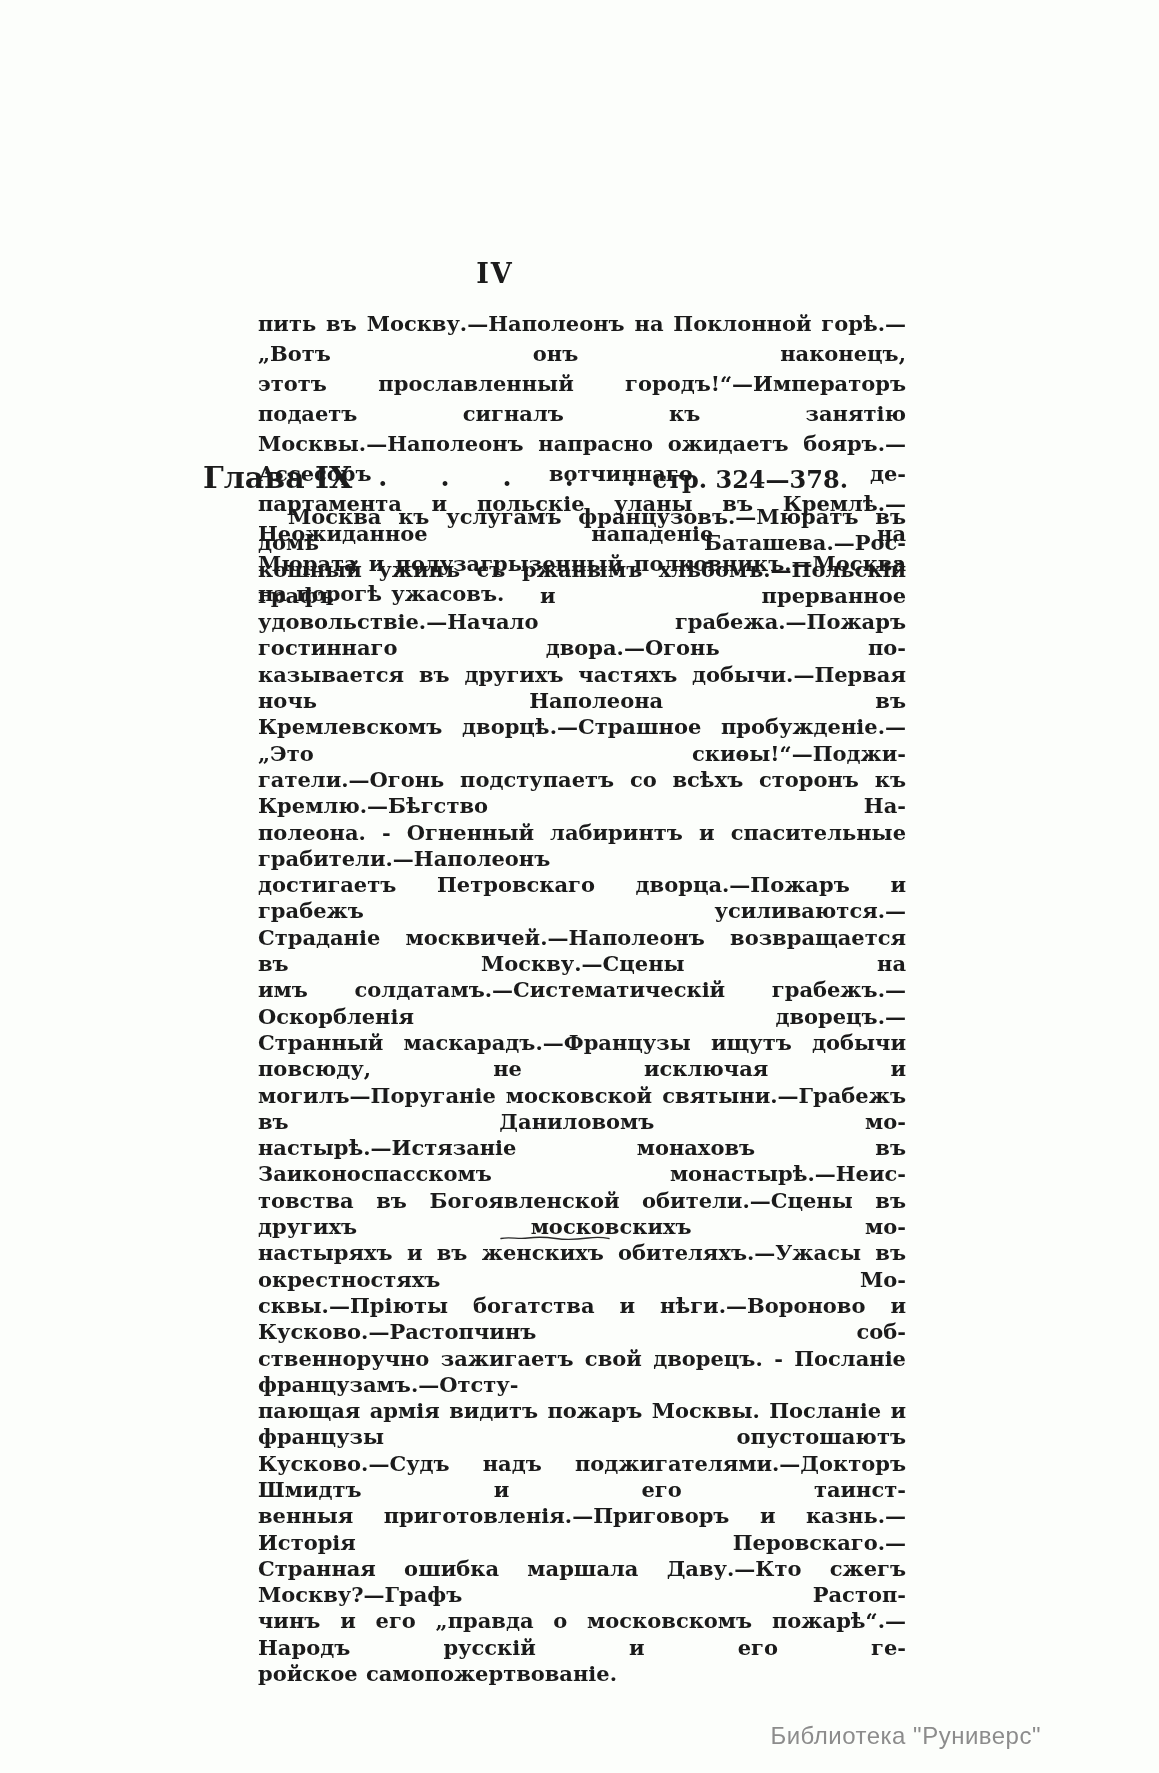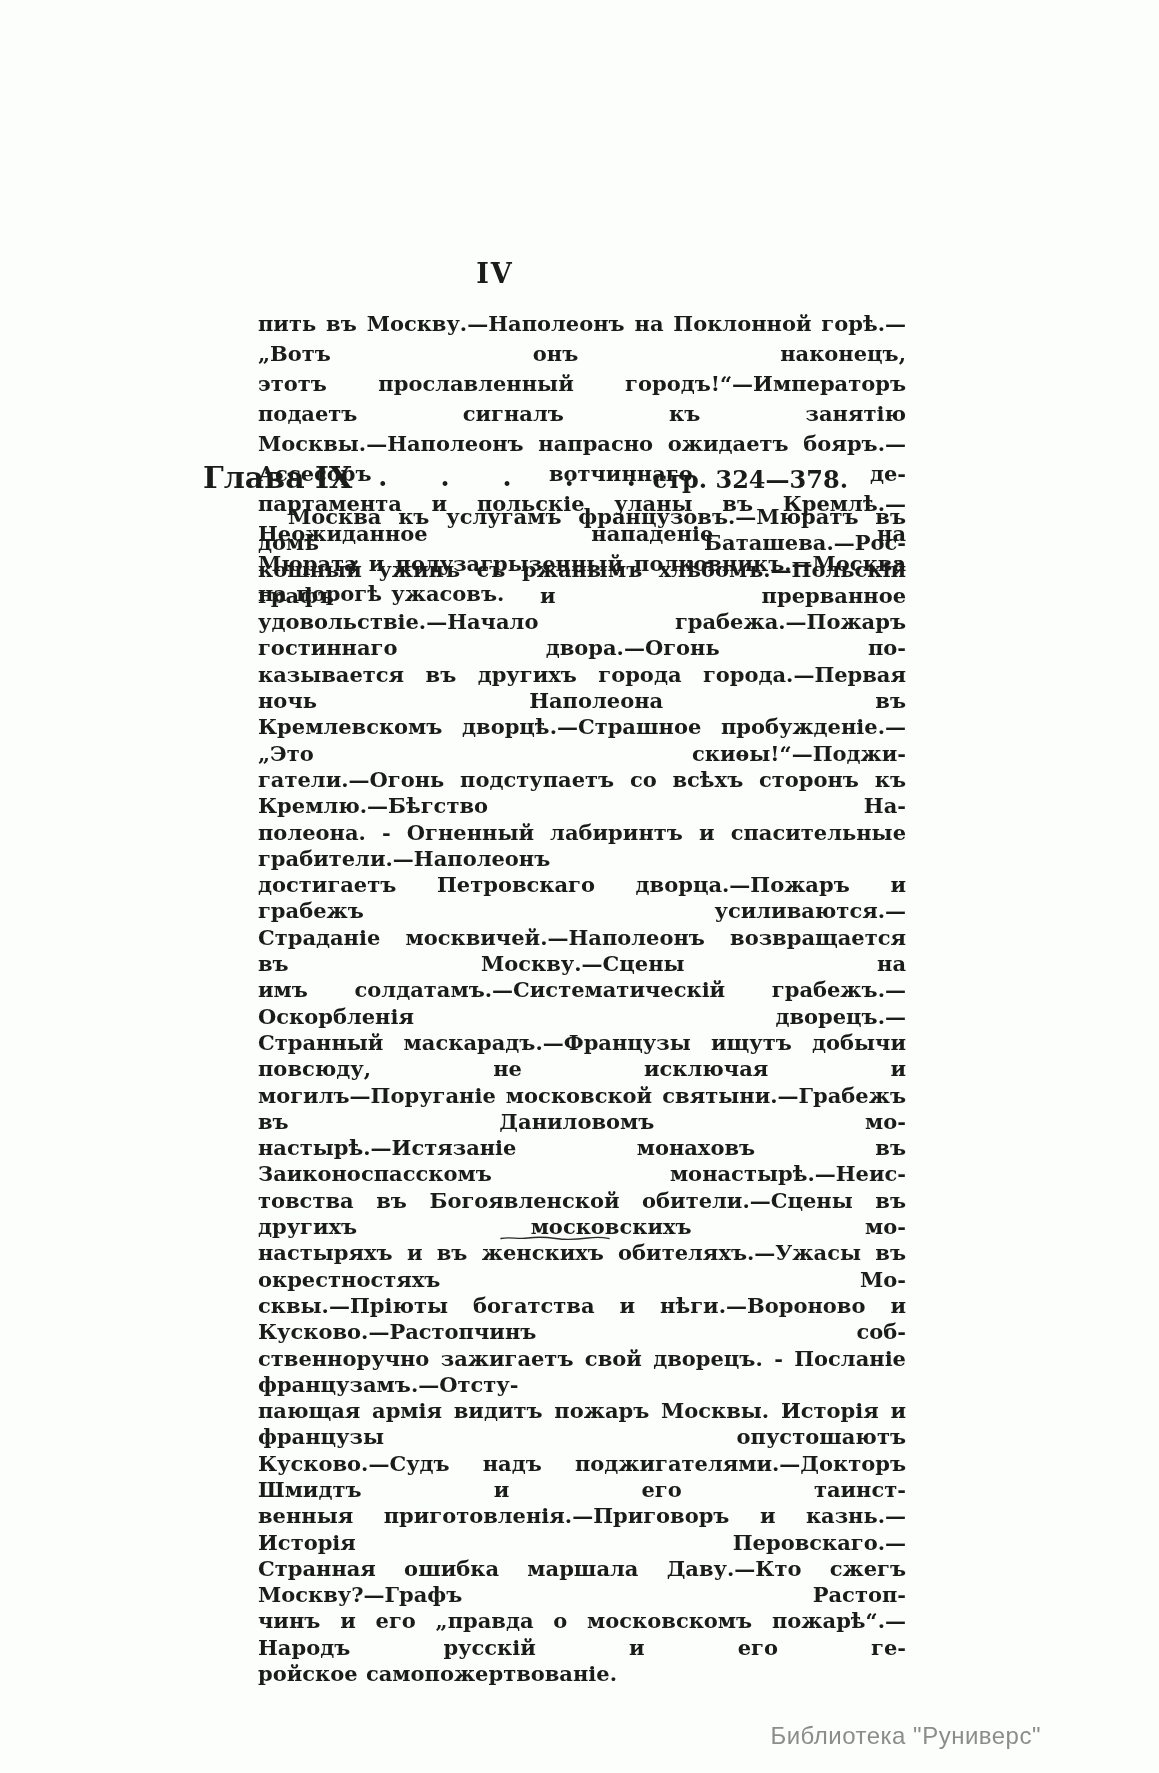--- a/index.html
+++ b/index.html
@@ -120,35 +120,35 @@
   <div class="chapter-heading">
     <span class="chapter-label">Глава IX</span>
     <span class="dot-leader">. . . . . . . . . . . .</span>
     <span class="chapter-pages">стр. 324—378.</span>
   </div>
 
   <div class="para para-summary">
       <div class="tline">Москва къ услугамъ французовъ.—Мюратъ въ домѣ Баташева.—Рос-</div>
       <div class="tline">кошный ужинъ съ ржанымъ хлѣбомъ.—Польскій графъ и прерванное</div>
       <div class="tline">удовольствіе.—Начало грабежа.—Пожаръ гостиннаго двора.—Огонь по-</div>
-      <div class="tline">казывается въ другихъ города города.—Первая ночь Наполеона въ</div>
+      <div class="tline">казывается въ другихъ частяхъ добычи.—Первая ночь Наполеона въ</div>
       <div class="tline">Кремлевскомъ дворцѣ.—Страшное пробужденіе.—„Это скиѳы!“—Поджи-</div>
       <div class="tline">гатели.—Огонь подступаетъ со всѣхъ сторонъ къ Кремлю.—Бѣгство На-</div>
       <div class="tline">полеона. - Огненный лабиринтъ и спасительные грабители.—Наполеонъ</div>
       <div class="tline">достигаетъ Петровскаго дворца.—Пожаръ и грабежъ усиливаются.—</div>
       <div class="tline">Страданіе москвичей.—Наполеонъ возвращается въ Москву.—Сцены на</div>
       <div class="tline">имъ солдатамъ.—Систематическій грабежъ.—Оскорбленія дворецъ.—</div>
       <div class="tline">Странный маскарадъ.—Французы ищутъ добычи повсюду, не исключая и</div>
       <div class="tline">могилъ—Поруганіе московской святыни.—Грабежъ въ Даниловомъ мо-</div>
       <div class="tline">настырѣ.—Истязаніе монаховъ въ Заиконоспасскомъ монастырѣ.—Неис-</div>
       <div class="tline">товства въ Богоявленской обители.—Сцены въ другихъ московскихъ мо-</div>
       <div class="tline">настыряхъ и въ женскихъ обителяхъ.—Ужасы въ окрестностяхъ Мо-</div>
       <div class="tline">сквы.—Пріюты богатства и нѣги.—Вороново и Кусково.—Растопчинъ соб-</div>
       <div class="tline">ственноручно зажигаетъ свой дворецъ. - Посланіе французамъ.—Отсту-</div>
-      <div class="tline">пающая армія видитъ пожаръ Москвы. Исторія и французы опустошаютъ</div>
+      <div class="tline">пающая армія видитъ пожаръ Москвы. Посланіе и французы опустошаютъ</div>
       <div class="tline">Кусково.—Судъ надъ поджигателями.—Докторъ Шмидтъ и его таинст-</div>
       <div class="tline">венныя приготовленія.—Приговоръ и казнь.—Исторія Перовскаго.—</div>
       <div class="tline">Странная ошибка маршала Даву.—Кто сжегъ Москву?—Графъ Растоп-</div>
       <div class="tline">чинъ и его „правда о московскомъ пожарѣ“.—Народъ русскій и его ге-</div>
       <div class="tline tline-last">ройское самопожертвованіе.</div>
     </div>
 
   <div class="divider">
     <svg width="110" height="8" viewBox="0 0 110 8" aria-hidden="true">
       <path d="M1 4.5 C 10 2.5, 18 5.5, 28 4 S 46 3, 56 4.5 S 76 5.5, 88 4 S 104 3.5, 109 4.5" fill="none" stroke="#2a2a2a" stroke-width="1.4" stroke-linecap="round"></path>

